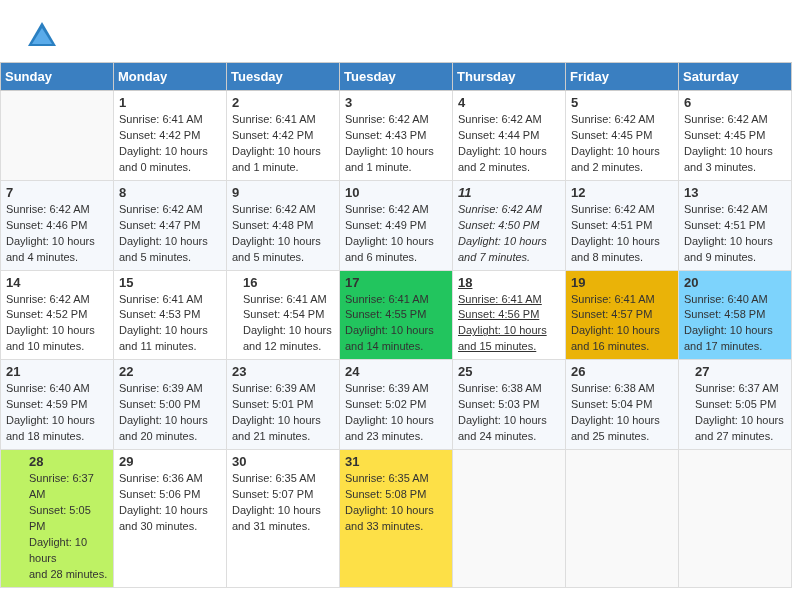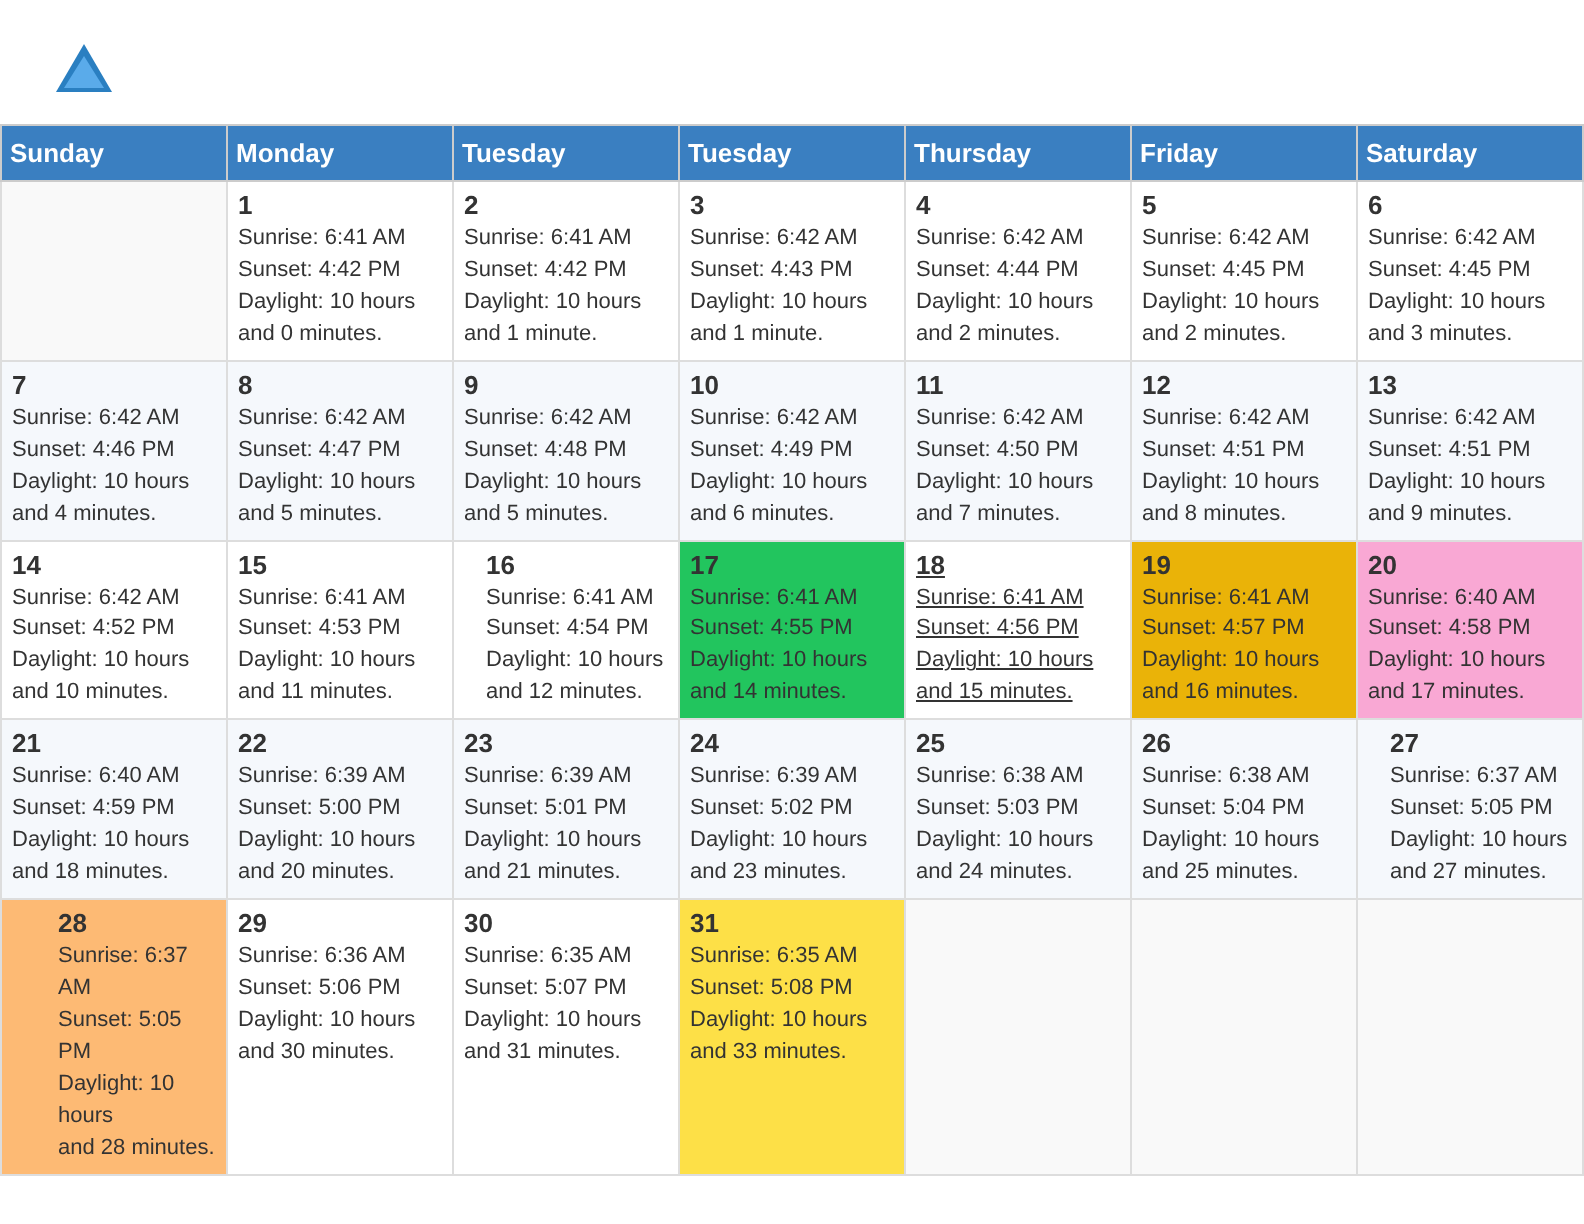--- a/index.html
+++ b/index.html
@@ -169,21 +169,21 @@
 Daylight: 10 hours
 and 5 minutes.</span></td>
         <td style="background: rgb(245, 248, 252);"><span class="day-num">9</span><span class="day-info" style="white-space: pre-line;">Sunrise: 6:42 AM
 Sunset: 4:48 PM
 Daylight: 10 hours
 and 5 minutes.</span></td>
         <td style="background: rgb(245, 248, 252);"><span class="day-num">10</span><span class="day-info" style="white-space: pre-line;">Sunrise: 6:42 AM
 Sunset: 4:49 PM
 Daylight: 10 hours
 and 6 minutes.</span></td>
-        <td style="background: rgb(245, 248, 252);"><span class="day-num">11</span><span class="day-info" style="white-space: pre-line;">Sunrise: 6:42 AM
+        <td style="background: rgb(245, 248, 252); font-style: italic;"><span class="day-num">11</span><span class="day-info" style="white-space: pre-line;">Sunrise: 6:42 AM
 Sunset: 4:50 PM
 Daylight: 10 hours
 and 7 minutes.</span></td>
         <td style="background: rgb(245, 248, 252);"><span class="day-num">12</span><span class="day-info" style="white-space: pre-line;">Sunrise: 6:42 AM
 Sunset: 4:51 PM
 Daylight: 10 hours
 and 8 minutes.</span></td>
         <td style="background: rgb(245, 248, 252);"><span class="day-num">13</span><span class="day-info" style="white-space: pre-line;">Sunrise: 6:42 AM
 Sunset: 4:51 PM
 Daylight: 10 hours
@@ -207,21 +207,21 @@
 Daylight: 10 hours
 and 14 minutes.</span></td>
         <td style="background: rgb(255, 255, 255); text-decoration: underline;"><span class="day-num">18</span><span class="day-info" style="white-space: pre-line;">Sunrise: 6:41 AM
 Sunset: 4:56 PM
 Daylight: 10 hours
 and 15 minutes.</span></td>
         <td style="background: #eab308;"><span class="day-num">19</span><span class="day-info" style="white-space: pre-line;">Sunrise: 6:41 AM
 Sunset: 4:57 PM
 Daylight: 10 hours
 and 16 minutes.</span></td>
-        <td style="background: #f9a8d4;"><span class="day-num">20</span><span class="day-info" style="white-space: pre-line;">Sunrise: 6:40 AM
+        <td style="background: #7dd3fc;"><span class="day-num">20</span><span class="day-info" style="white-space: pre-line;">Sunrise: 6:40 AM
 Sunset: 4:58 PM
 Daylight: 10 hours
 and 17 minutes.</span></td>
       </tr>
       <tr>
         <td style="background: rgb(245, 248, 252);"><span class="day-num">21</span><span class="day-info" style="white-space: pre-line;">Sunrise: 6:40 AM
 Sunset: 4:59 PM
 Daylight: 10 hours
 and 18 minutes.</span></td>
         <td style="background: rgb(245, 248, 252);"><span class="day-num">22</span><span class="day-info" style="white-space: pre-line;">Sunrise: 6:39 AM
@@ -243,21 +243,21 @@
         <td style="background: rgb(245, 248, 252);"><span class="day-num">26</span><span class="day-info" style="white-space: pre-line;">Sunrise: 6:38 AM
 Sunset: 5:04 PM
 Daylight: 10 hours
 and 25 minutes.</span></td>
         <td style="background: rgb(245, 248, 252); padding-left: 16px;"><span class="day-num">27</span><span class="day-info" style="white-space: pre-line;">Sunrise: 6:37 AM
 Sunset: 5:05 PM
 Daylight: 10 hours
 and 27 minutes.</span></td>
       </tr>
       <tr>
-        <td style="background: #fdba74; padding-left: 28px;"><span class="day-num">28</span><span class="day-info" style="white-space: pre-line;">Sunrise: 6:37 AM
+        <td style="background: #bef264; padding-left: 28px;"><span class="day-num">28</span><span class="day-info" style="white-space: pre-line;">Sunrise: 6:37 AM
 Sunset: 5:05 PM
 Daylight: 10 hours
 and 28 minutes.</span></td>
         <td style="background: rgb(255, 255, 255);"><span class="day-num">29</span><span class="day-info" style="white-space: pre-line;">Sunrise: 6:36 AM
 Sunset: 5:06 PM
 Daylight: 10 hours
 and 30 minutes.</span></td>
         <td style="background: rgb(255, 255, 255);"><span class="day-num">30</span><span class="day-info" style="white-space: pre-line;">Sunrise: 6:35 AM
 Sunset: 5:07 PM
 Daylight: 10 hours

